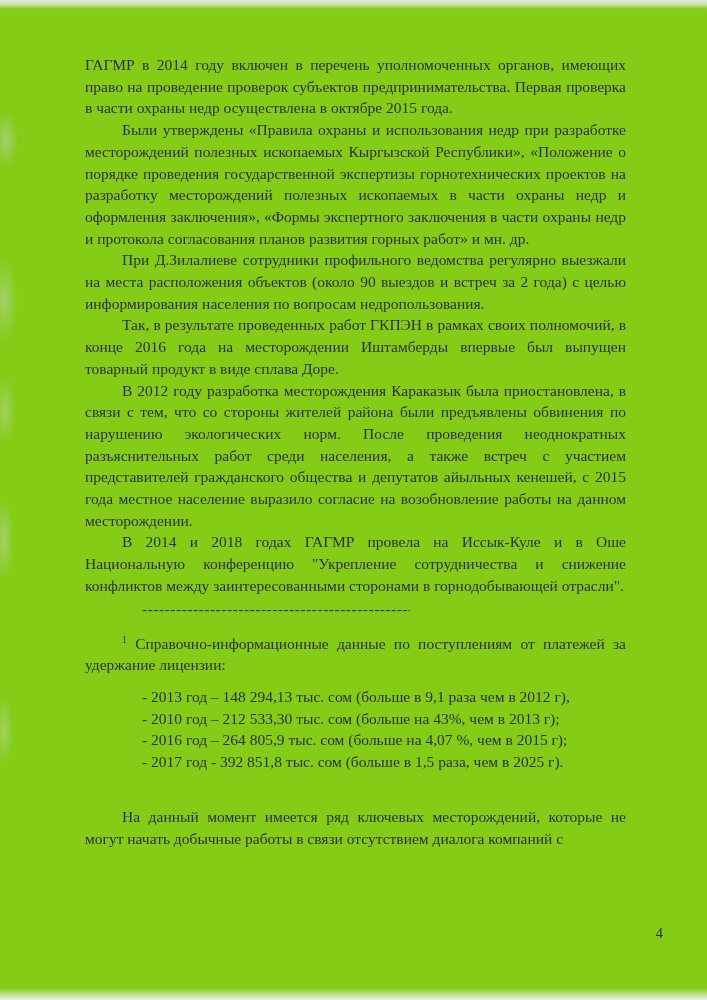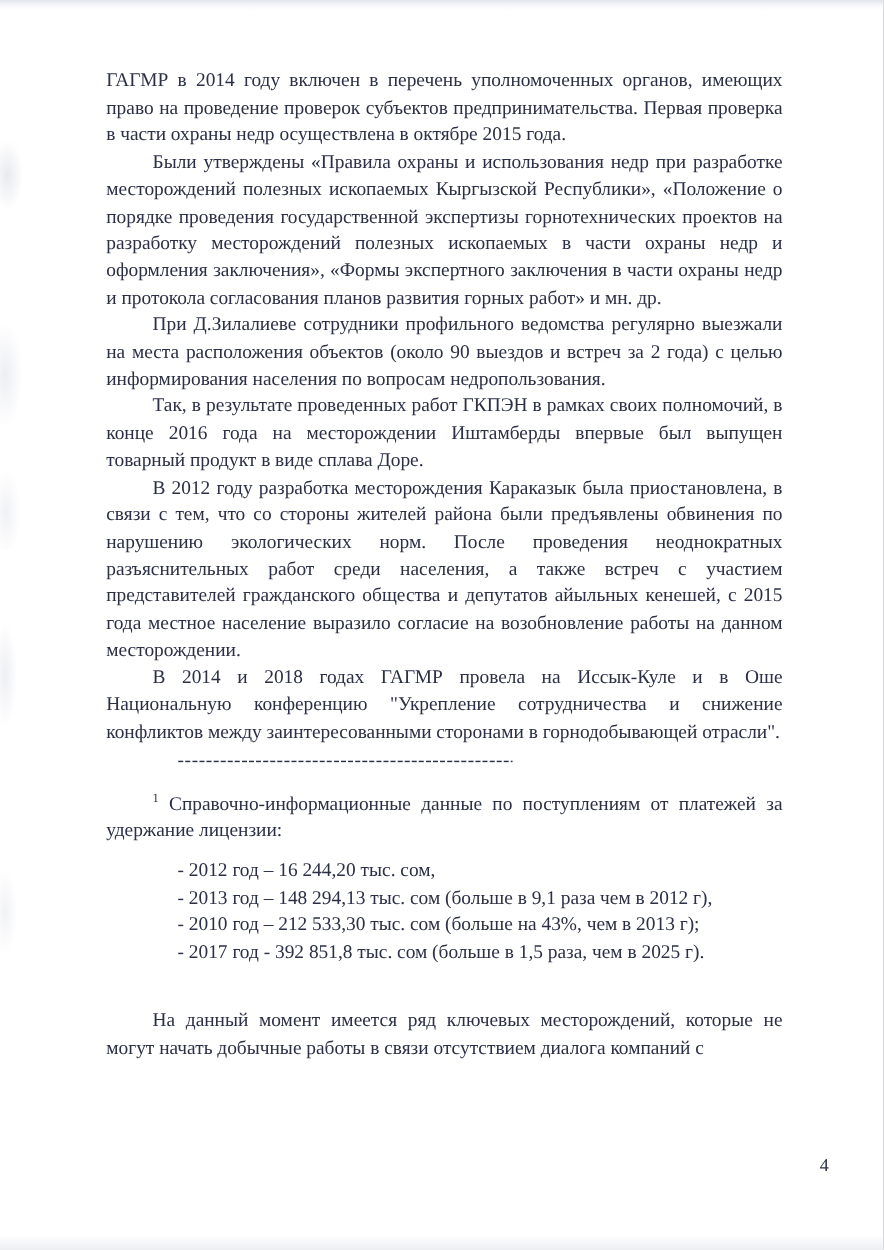--- a/index.html
+++ b/index.html
@@ -1,20 +1,20 @@
 <!DOCTYPE html>
 <html><head>
 <meta charset="utf-8">
 <style>
   html,body{margin:0;padding:0;background:#9a9aa0;}
   .page{
     position:relative;
     width:707px;height:1000px;
     margin:0 auto;
-    background:#ffffff;
+    background:#84cc16;
     overflow:hidden;
     font-family:"Liberation Serif","DejaVu Serif",serif;
     color:#2c3046;
   }
   
   .scan-artifact{position:absolute;pointer-events:none;}
   .artifact-top{
     left:0;top:0;width:707px;height:9px;
     background:linear-gradient(to bottom,#e4e6ee 0%,rgba(244,245,249,.55) 55%,rgba(255,255,255,0) 100%);
   }
@@ -104,23 +104,23 @@
 
     <p class="para">В 2012 году разработка месторождения Караказык была приостановлена, в связи с тем, что со стороны жителей района были предъявлены обвинения по нарушению экологических норм. После проведения неоднократных разъяснительных работ среди населения, а также встреч с участием представителей гражданского общества и депутатов айыльных кенешей, с 2015 года местное население выразило согласие на возобновление работы на данном месторождении.</p>
 
     <p class="para">В 2014 и 2018 годах ГАГМР провела на Иссык-Куле и в Оше Национальную конференцию "Укрепление сотрудничества и снижение конфликтов между заинтересованными сторонами в горнодобывающей отрасли".</p>
 
     <div class="para footnote-separator">--------------------------------------------------</div>
 
     <p class="para footnote-intro"><sup>1</sup> <span>Справочно-информационные данные по поступлениям от платежей за удержание лицензии:</span></p>
 
     <div class="payments">
-      <p class="payment-item">- 2012 год – 16 244,20 тыс. сом,</p>
       <p class="payment-item">- 2013 год – 148 294,13 тыс. сом (больше в 9,1 раза чем в 2012 г),</p>
       <p class="payment-item">- 2010 год – 212 533,30 тыс. сом (больше на 43%, чем в 2013 г);</p>
+      <p class="payment-item">- 2016 год – 264 805,9 тыс. сом (больше на 4,07 %, чем в 2015 г);</p>
       <p class="payment-item">- 2017 год - 392 851,8 тыс. сом (больше в 1,5 раза, чем в 2025 г).</p>
     </div>
 
     <p class="para closing">На данный момент имеется ряд ключевых месторождений, которые не могут начать добычные работы в связи отсутствием диалога компаний с</p>
 
   </div>
 
   <div class="page-number">4</div>
 
 </div>

